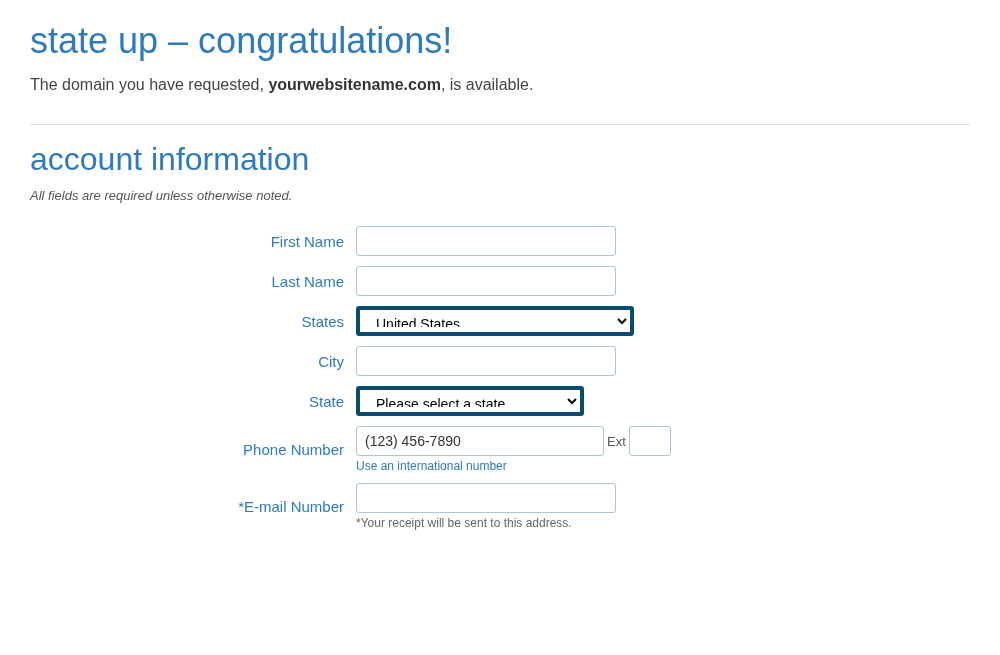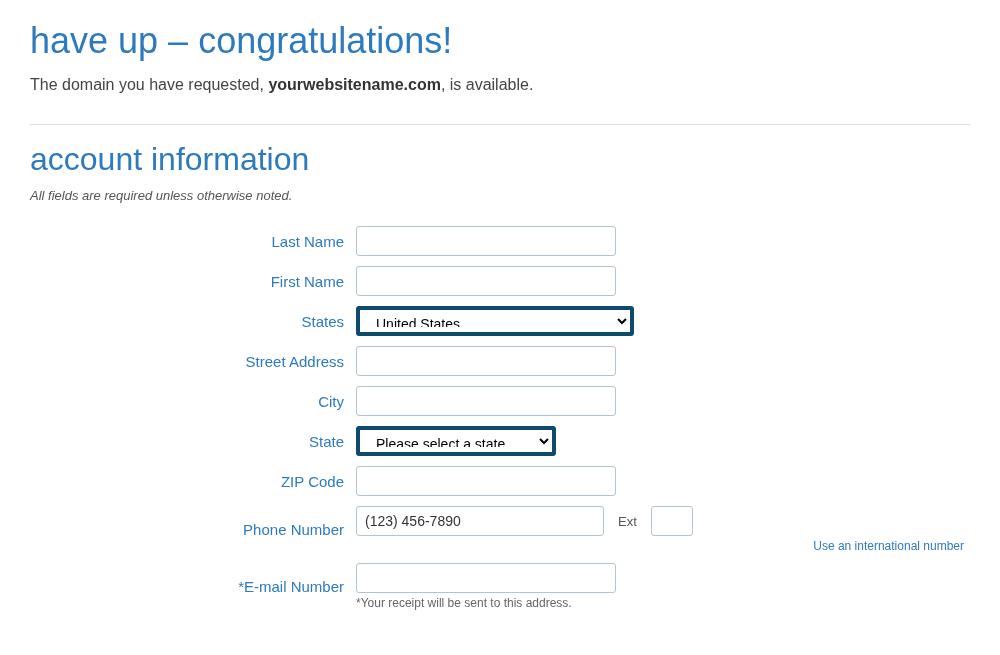--- a/index.html
+++ b/index.html
@@ -102,27 +102,27 @@
       color: #000000;
       background-color: #fff;
       height: 30px;
     }
 
     select.country-select {
       width: 278px;
     }
 
     select.state-select {
-      width: 200px;
+      width: 228px;
     }
 
     .phone-row {
       display: flex;
       align-items: center;
-      gap: 14px;
+      gap: 3px;
     }
 
     .phone-row input[type="tel"] {
       width: 248px;
     }
 
     .ext-label {
       font-size: 13px;
       color: #555;
     }
@@ -131,87 +131,80 @@
       width: 42px !important;
       height: 30px;
     }
 
     .int-number-link {
       display: block;
       font-size: 12px;
       color: #2d7abf;
       margin-top: 3px;
       text-decoration: none;
-      text-align: right;
     }
 
     .receipt-note {
       display: block;
       font-size: 12px;
       color: #666;
       margin-top: 3px;
     }
 
     hr.divider {
       border: none;
       border-top: 1px solid #ddd;
       margin: 20px 0 16px 0;
     }
   </style>
 </head>
 <body>
 
-<h1 class="page-title">have up – congratulations!</h1>
+<h1 class="page-title">state up – congratulations!</h1>
 
 <p class="domain-message">
   <span>The domain you have requested, </span><strong>yourwebsitename.com</strong><span>, is available.</span>
 </p>
 
 <hr class="divider">
 
 <h2 class="section-title">account information</h2>
 
 <p class="required-note">All fields are required unless otherwise noted.</p>
 
 <table class="form-table">
   <tbody>
 
     <tr>
+      <td class="label-cell">First Name</td>
+      <td class="input-cell">
+        <input type="text" value="" style="">
+      </td>
+    </tr>
+
+    <tr>
       <td class="label-cell">Last Name</td>
-      <td class="input-cell">
-        <input type="text" value="" style="">
-      </td>
-    </tr>
-
-    <tr>
-      <td class="label-cell">First Name</td>
       <td class="input-cell">
         <input type="text" value="" style="">
       </td>
     </tr>
 
 
     <tr>
       <td class="label-cell">States</td>
       <td class="input-cell">
         <select class="country-select">
           <option value="US" selected="">United States</option>
           <option value="CA">Canada</option>
           <option value="GB">United Kingdom</option>
           <option value="AU">Australia</option>
         </select>
       </td>
     </tr>
 
-    <tr>
-      <td class="label-cell">Street Address</td>
-      <td class="input-cell">
-        <input type="text" value="" style="">
-      </td>
-    </tr>
 
     <tr>
       <td class="label-cell">City</td>
       <td class="input-cell">
         <input type="text" value="" style="">
       </td>
     </tr>
 
     <tr>
       <td class="label-cell">State</td>
@@ -221,26 +214,20 @@
           <option value="AL">Alabama</option>
           <option value="AK">Alaska</option>
           <option value="AZ">Arizona</option>
           <option value="CA">California</option>
           <option value="NY">New York</option>
           <option value="TX">Texas</option>
         </select>
       </td>
     </tr>
 
-    <tr>
-      <td class="label-cell">ZIP Code</td>
-      <td class="input-cell">
-        <input type="text" value="" style="">
-      </td>
-    </tr>
 
     <tr>
       <td class="label-cell">Phone Number</td>
       <td class="input-cell">
         <div class="phone-row">
           <input type="tel" value="(123) 456-7890" style="">
           <span class="ext-label">Ext</span>
           <input type="text" class="ext-input" value="" style="">
         </div>
         <a href="#" class="int-number-link">Use an international number</a>

